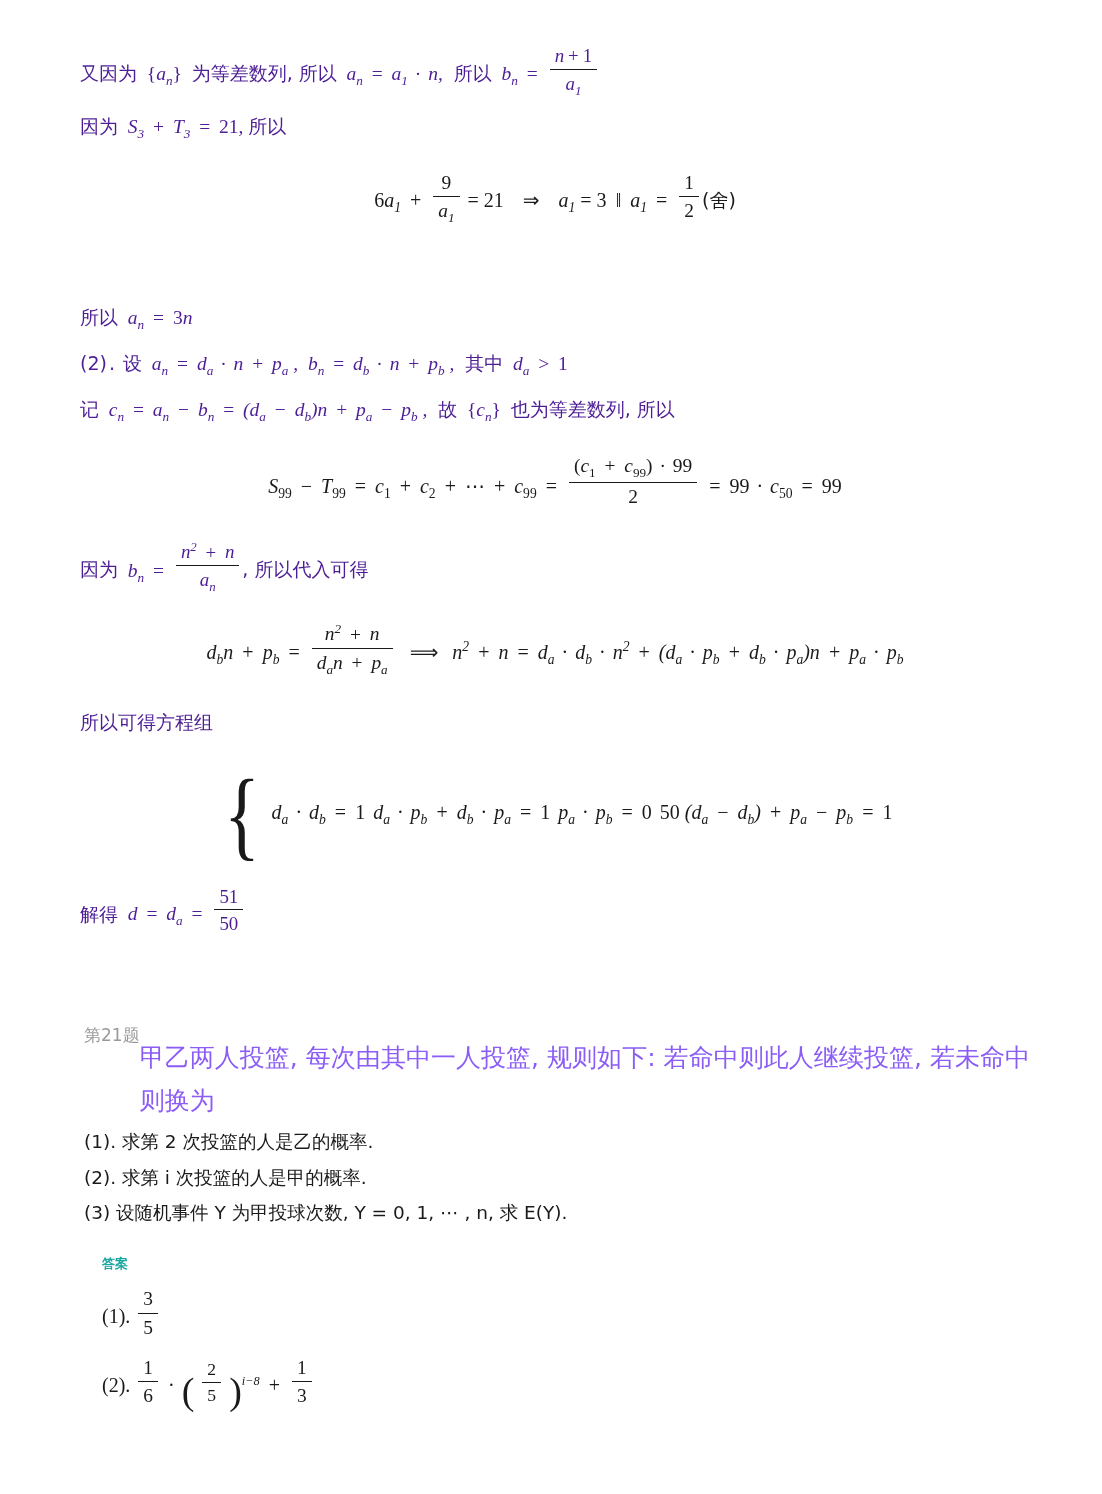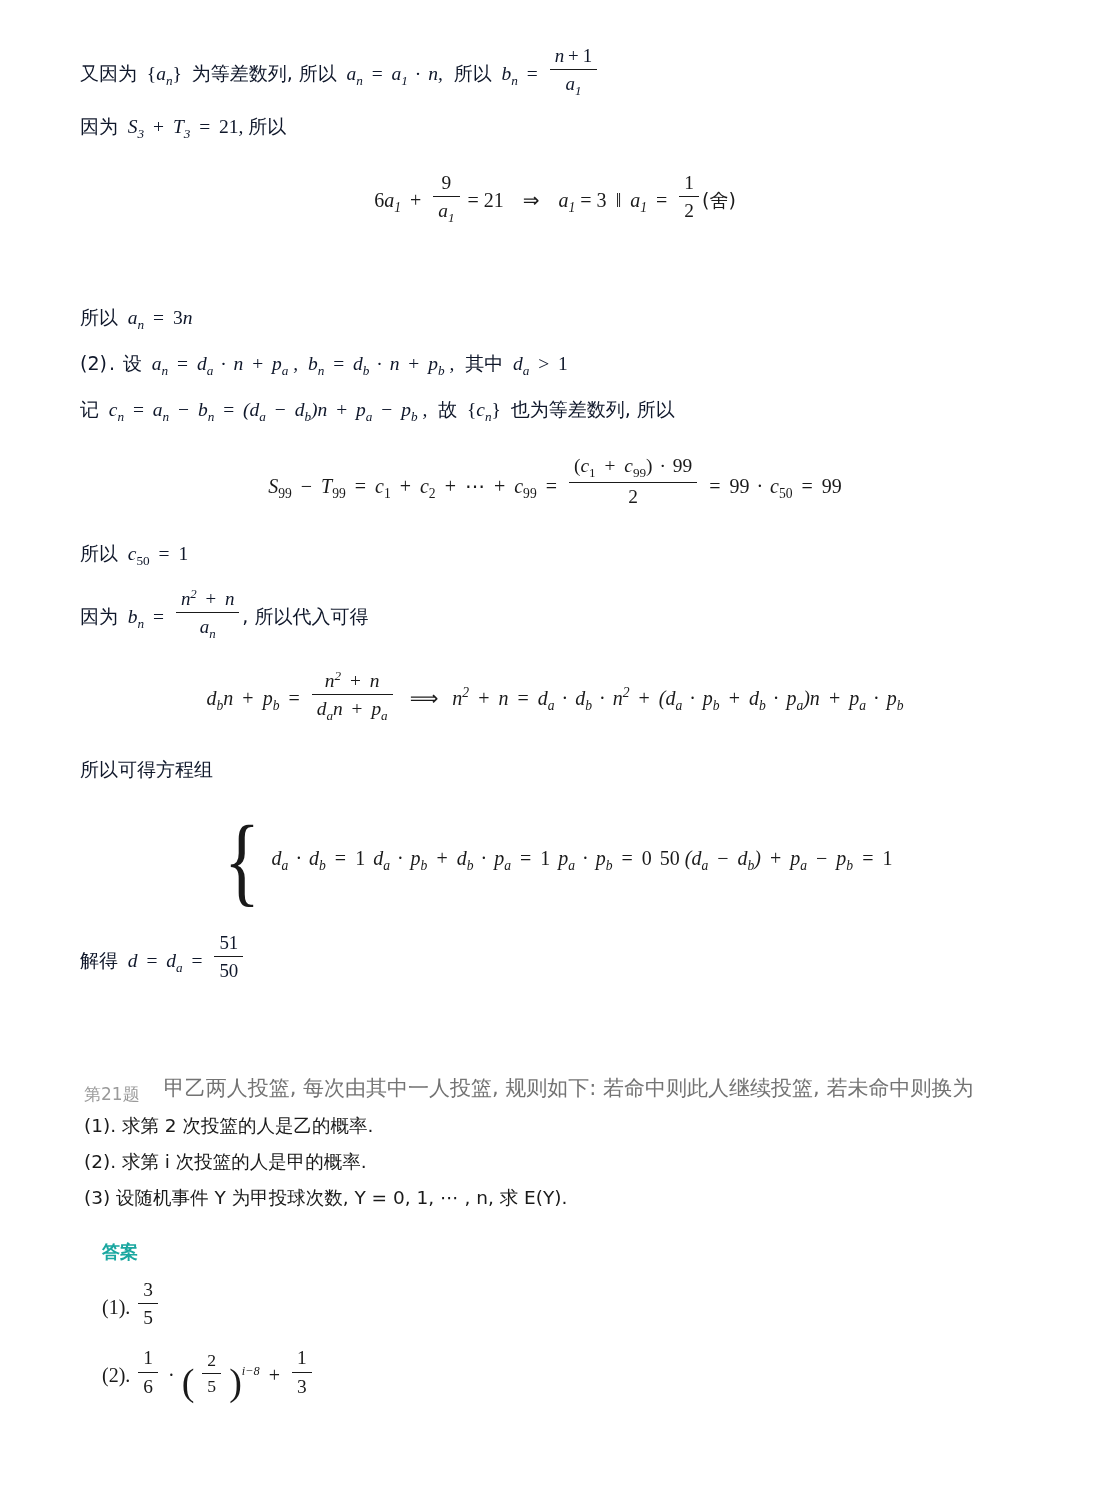--- a/index.html
+++ b/index.html
@@ -17,21 +17,21 @@
     width: 1102px;
     min-height: 1494px;
     box-sizing: border-box;
     padding: 44px 72px 20px 80px;
     position: relative;
   }
   .line {
     font-size: 19.5px;
     line-height: 1.55;
     margin: 0 0 14px 0;
-    color: #0f172a;
+    color: #4c1d95;
   }
   .mathline {
     text-align: center;
     font-size: 20px;
     margin: 26px 0 30px 0;
   }
   .gap-lg { height: 46px; }
   .gap-xl { height: 74px; }
 
   
@@ -93,48 +93,49 @@
     flex-direction: row;
     gap: 8px;
     font-size: 20px;
     text-align: center;
   }
   .system-rows .row { white-space: nowrap; text-align: center; }
 
   
   .problem-head {
     display: flex;
-    align-items: flex-end;
-    gap: 24px;
+    align-items: flex-start;
+    gap: 0;
   }
   .problem-tag {
     color: #9a9a9a;
     font-family: "DejaVu Sans", "Liberation Sans", sans-serif;
     font-size: 17px;
     white-space: nowrap;
     padding-left: 4px;
   }
   .problem-body {
     font-family: "DejaVu Sans", "Liberation Sans", sans-serif;
-    font-size: 21px;
+    font-size: 25px;
     line-height: 1.72;
     text-align: justify;
-    color: #737373;
+    color: #8b5cf6;
+    margin-top: 12px;
   }
   .sub-q {
     font-family: "DejaVu Sans", "Liberation Sans", sans-serif;
     font-size: 18.5px;
     line-height: 1.72;
     margin: 4px 0 2px 4px;
   }
   .answer-label {
     color: #1aa7a0;
     font-family: "DejaVu Sans", "Liberation Sans", sans-serif;
     font-weight: bold;
-    font-size: 18px;
+    font-size: 13px;
     margin: 26px 0 10px 22px;
   }
   .answer-item {
     font-size: 20px;
     margin: 14px 0 16px 22px;
   }
   .sup-small { font-size: 0.62em; font-style: italic; vertical-align: super; }
 </style>
 </head>
 <body>
@@ -207,24 +208,20 @@
 
   <div class="mathline">
     <span class="mi">S<sub class="up">99</sub> <span class="mo">−</span> T<sub class="up">99</sub> <span class="mo">=</span> c<sub class="up">1</sub> <span class="mo">+</span> c<sub class="up">2</sub> <span class="mo">+</span> <span class="mn">⋯</span> <span class="mo">+</span> c<sub class="up">99</sub> <span class="mo">=</span></span>
     <span class="frac">
       <span class="num">(<span class="mi">c<sub class="up">1</sub></span> <span class="mo">+</span> <span class="mi">c<sub class="up">99</sub></span>) <span class="mo tightop">·</span> <span class="mn">99</span></span>
       <span class="den mn">2</span>
     </span>
     <span class="mi"><span class="mo">=</span> <span class="mn">99</span> <span class="mo tightop">·</span> c<sub class="up">50</sub> <span class="mo">=</span> <span class="mn">99</span></span>
   </div>
 
-  <div class="line">
-    <span class="cjk">所以</span>
-    <span class="mi">&nbsp;c<sub class="up">50</sub> <span class="mo">=</span> <span class="mn">1</span></span>
-  </div>
 
   <div class="line">
     <span class="cjk">因为</span>
     <span class="mi">&nbsp;b<sub>n</sub></span>
     <span class="mo">=</span>
     <span class="frac">
       <span class="num"><span class="mi">n</span><sup>2</sup> <span class="mo">+</span> <span class="mi">n</span></span>
       <span class="den"><span class="mi">a<sub>n</sub></span></span>
     </span><span class="cjk">, 所以代入可得</span>
   </div>

